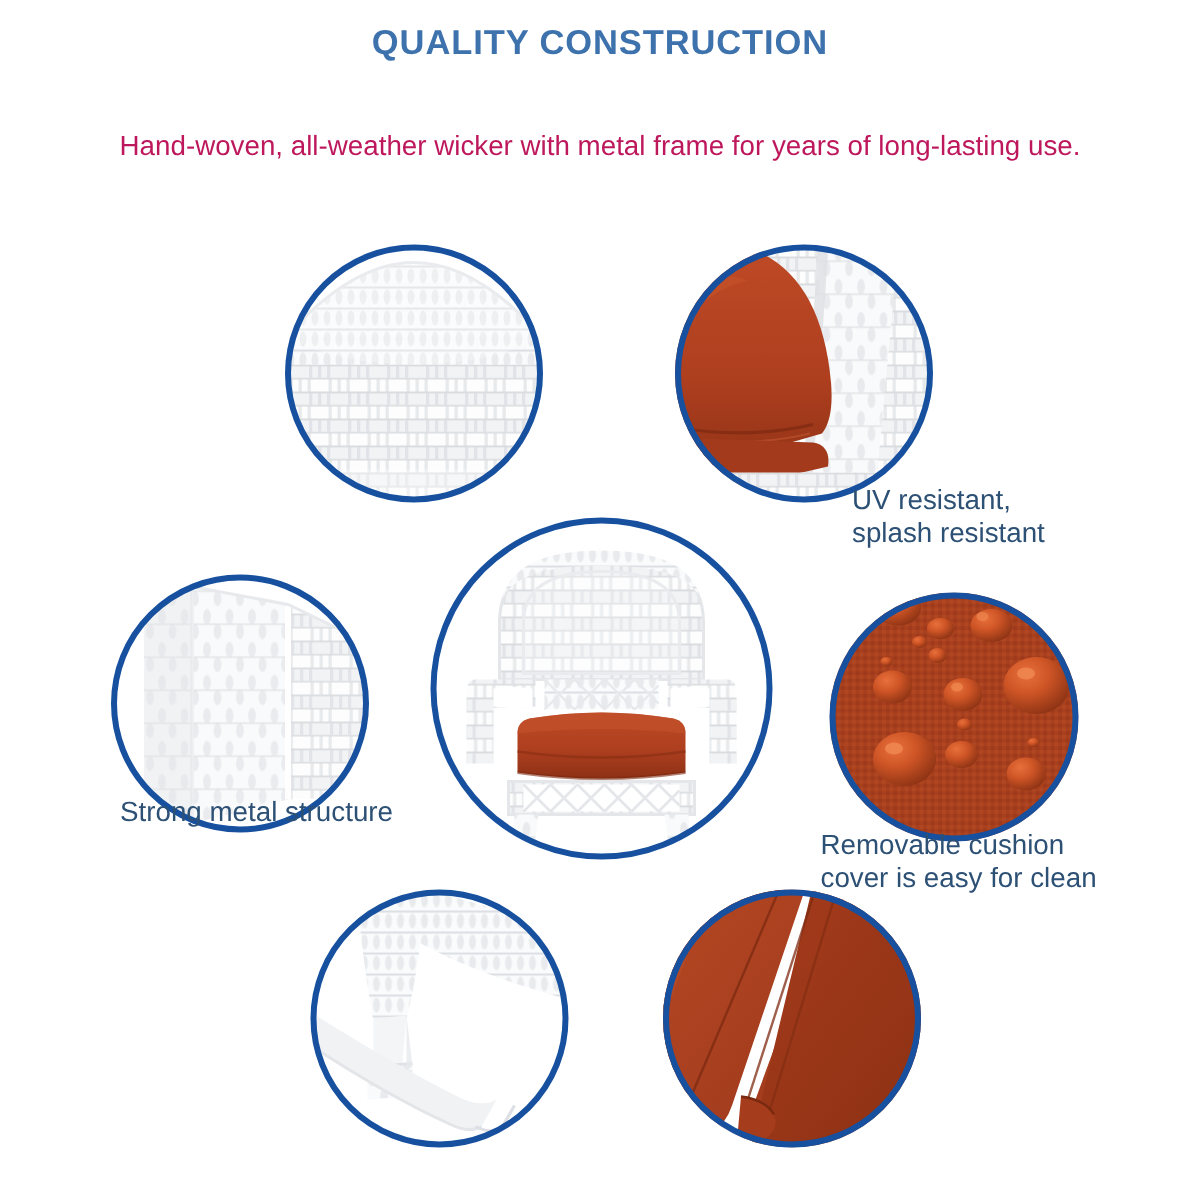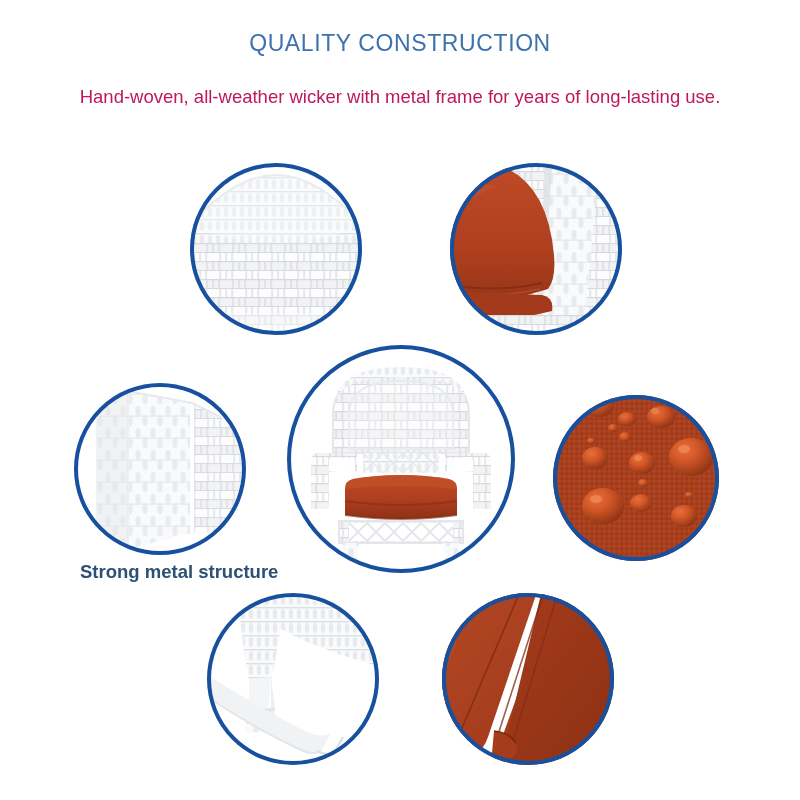--- a/index.html
+++ b/index.html
@@ -7,23 +7,23 @@
     width:800px;height:800px;
     background:#ffffff;
     font-family:"Liberation Sans", sans-serif;
     overflow:hidden;
     position:relative;
   }
   #stage{position:relative;width:800px;height:800px;}
 
   
   .title{
-    position:absolute;top:30px;left:0;width:800px;
+    position:absolute;top:15px;left:0;width:800px;
     text-align:center;
-    font-size:23px;font-weight:normal;letter-spacing:0.6px;
+    font-size:23px;font-weight:bold;letter-spacing:0.6px;
     color:#3e72ad;
   }
   .subtitle{
     position:absolute;top:86px;left:0;width:800px;
     text-align:center;
     font-size:18.5px;font-weight:normal;
     color:#be185d;
   }
 
   
@@ -44,21 +44,21 @@
   
   .caption{
     position:absolute;
     color:#2d5075;
     font-size:18.5px;
     line-height:22px;
     white-space:pre-line;
   }
   .cap-rattan{left:80px;top:343px;}
   .cap-uv{left:568px;top:322px;}
-  .cap-metal{left:80px;top:561px;font-weight:bold;}
+  .cap-metal{left:80px;top:530px;}
   .cap-removable{left:547px;top:552px;}
 
   
   .fill{position:absolute;left:0;top:0;width:100%;height:100%;}
 </style>
 </head>
 <body>
 
 <div id="stage">
 
@@ -306,15 +306,19 @@
 
         <path d="M34 222 q58 16 160 0 l2 10 q-82 16 -164 0 Z" fill="#f2f3f5"></path>
         <path d="M34 222 q58 16 160 0" fill="none" stroke="#e2e4e8" stroke-width="2"></path>
         <path d="M30 220 q6 -4 12 2 l-2 10 q-8 -2 -10 -12 Z" fill="#eceef1"></path>
         <path d="M198 220 q-6 -4 -12 2 l2 10 q8 -2 10 -12 Z" fill="#eceef1"></path>
       </g>
     </svg>
   </div>
   <div class="ring center" style="left:287px;top:345px;width:228px;height:228px;"></div>
 
+  <div class="caption cap-uv">UV resistant,
+splash resistant</div>
   <div class="caption cap-metal">Strong metal structure</div>
+  <div class="caption cap-removable">Removable cushion
+cover is easy for clean</div>
 
 </div>
 
 </body></html>

